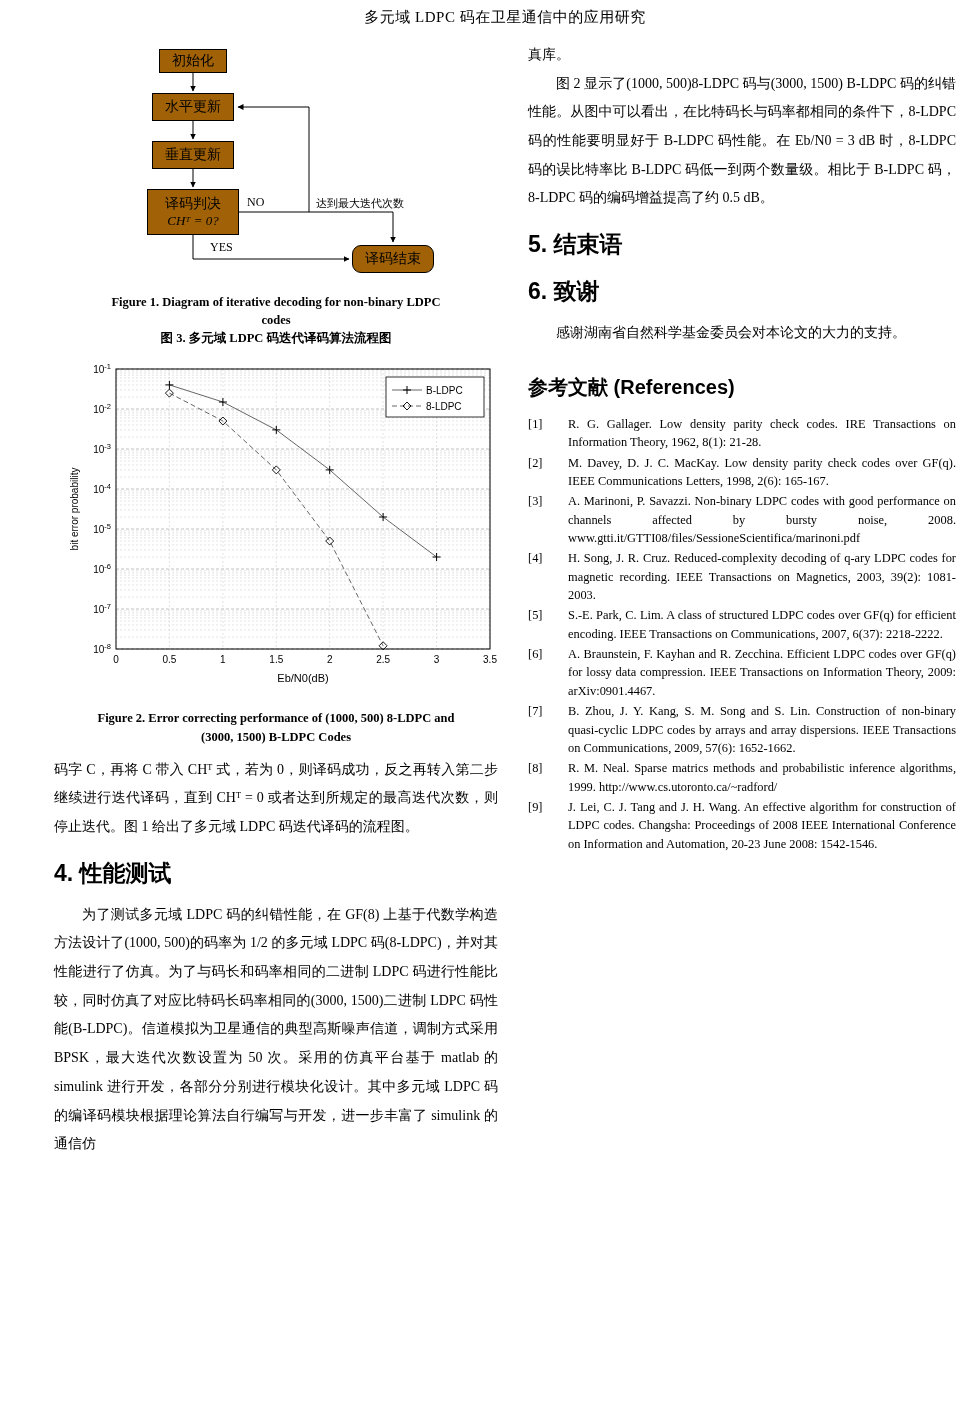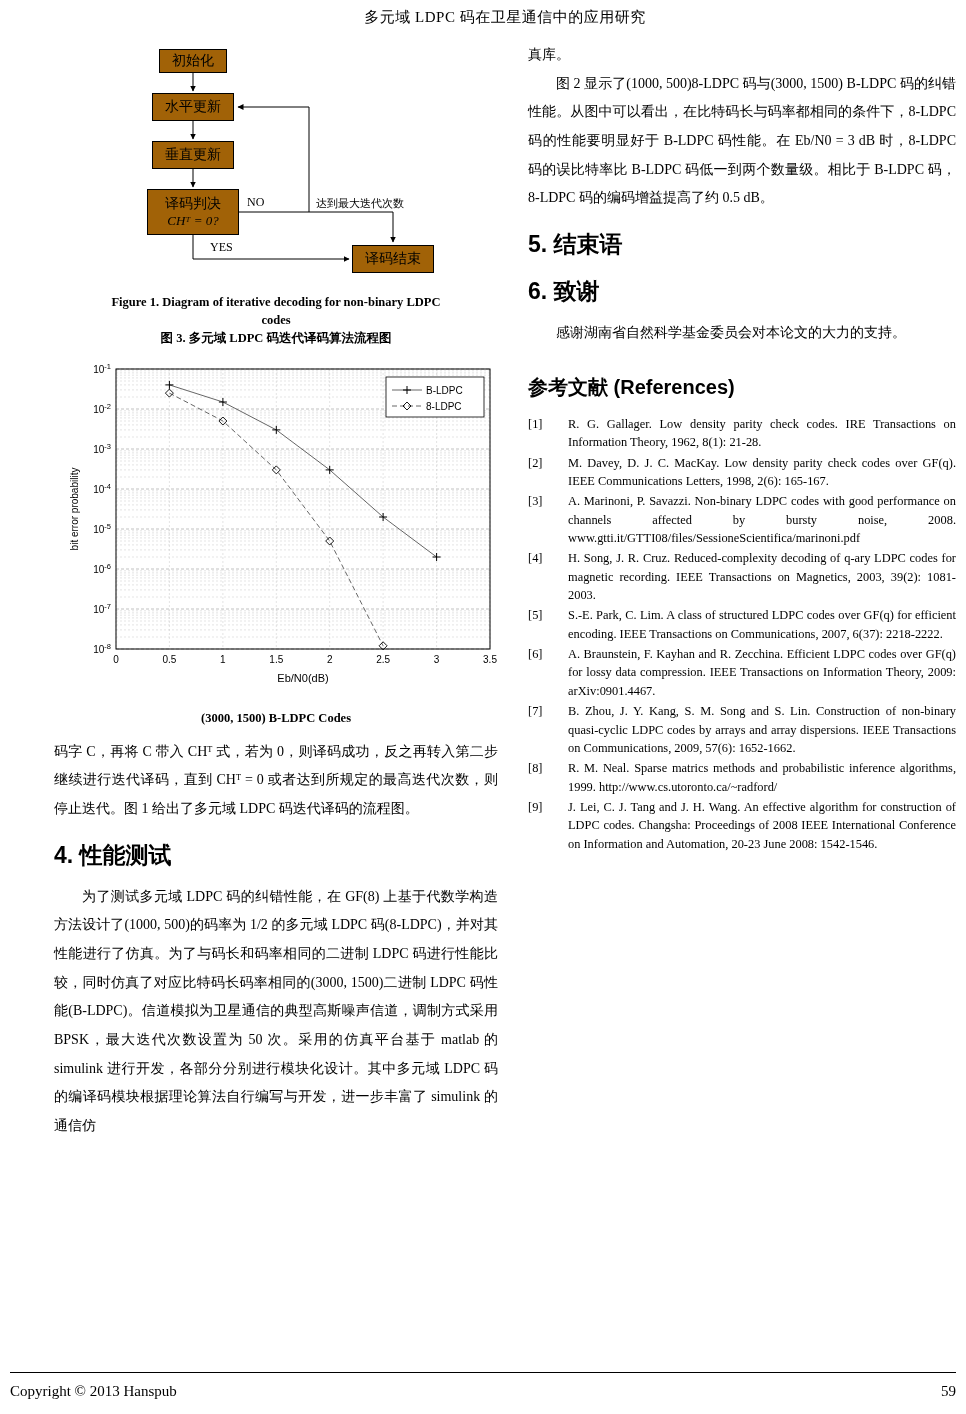--- a/index.html
+++ b/index.html
@@ -83,21 +83,21 @@
         <div class="fc-box" style="left:38px;top:44px;width:82px;height:28px;">
           <span>水平更新</span>
         </div>
         <div class="fc-box" style="left:38px;top:92px;width:82px;height:28px;">
           <span>垂直更新</span>
         </div>
         <div class="fc-box" style="left:33px;top:140px;width:92px;height:46px;">
           <span>译码判决</span>
           <span class="fc-math">CHᵀ = 0?</span>
         </div>
-        <div class="fc-box" style="left:238px;top:196px;width:82px;height:28px;">
+        <div class="fc-box" style="left:238px;top:196px;width:82px;height:28px;border-radius:9px;">
           <span>译码结束</span>
         </div>
         <span class="fc-label" style="left:132px;top:146px;">NO</span>
         <span class="fc-label small" style="left:201px;top:147px;">达到最大迭代次数</span>
         <span class="fc-label" style="left:95px;top:191px;">YES</span>
       </div>
 
       <div class="fig-caption">
         <div>Figure 1. Diagram of iterative decoding for non-binary LDPC</div>
         <div>codes</div>
@@ -214,20 +214,21 @@
             <text x="360" y="36.5" font-size="10" font-family="Liberation Sans, sans-serif" fill="#000">B-LDPC</text>
             <line x1="326" x2="356" y1="49" y2="49" stroke="#555" stroke-width="0.9" stroke-dasharray="5,3"></line>
             <path d="M341,45 L345,49 L341,53 L337,49 Z" stroke="#000" stroke-width="0.9" fill="none"></path>
             <text x="360" y="52.5" font-size="10" font-family="Liberation Sans, sans-serif" fill="#000">8-LDPC</text>
             <text x="237" y="325" text-anchor="middle" font-size="11" font-family="Liberation Sans, sans-serif" fill="#000">Eb/N0(dB)</text>
             <text x="12" y="152" text-anchor="middle" font-size="10" font-family="Liberation Sans, sans-serif" fill="#000" transform="rotate(-90 12 152)">bit error probability</text>
           </svg>
       </div>
 
       <div class="fig-caption">
+        <div>Figure 2. Error correcting performance of (1000, 500) 8-LDPC and</div>
         <div>(3000, 1500) B-LDPC Codes</div>
       </div>
 
       <p class="para">码字 C，再将 C 带入 CHᵀ 式，若为 0，则译码成功，反之再转入第二步继续进行迭代译码，直到 CHᵀ = 0 或者达到所规定的最高迭代次数，则停止迭代。图 1 给出了多元域 LDPC 码迭代译码的流程图。</p>
 
       <div class="section-heading">4.  性能测试</div>
 
       <p class="para indent">为了测试多元域 LDPC 码的纠错性能，在 GF(8) 上基于代数学构造方法设计了(1000, 500)的码率为 1/2 的多元域 LDPC 码(8-LDPC)，并对其性能进行了仿真。为了与码长和码率相同的二进制 LDPC 码进行性能比较，同时仿真了对应比特码长码率相同的(3000, 1500)二进制 LDPC 码性能(B-LDPC)。信道模拟为卫星通信的典型高斯噪声信道，调制方式采用 BPSK，最大迭代次数设置为 50 次。采用的仿真平台基于 matlab 的 simulink 进行开发，各部分分别进行模块化设计。其中多元域 LDPC 码的编译码模块根据理论算法自行编写与开发，进一步丰富了 simulink 的通信仿</p>
 
     </div>
@@ -282,18 +283,14 @@
           </div>
           <div class="ref-item">
             <span class="ref-num">[9]</span>
             <span class="ref-text">J. Lei, C. J. Tang and J. H. Wang. An effective algorithm for construction of LDPC codes. Changsha: Proceedings of 2008 IEEE International Conference on Information and Automation, 20-23 June 2008: 1542-1546.</span>
           </div>
         </div>
 
     </div>
   </div>
 
-  <div class="footer">
-    <span>Copyright © 2013 Hanspub</span>
-    <span>59</span>
-  </div>
 
 </div>
 
 </body></html>

